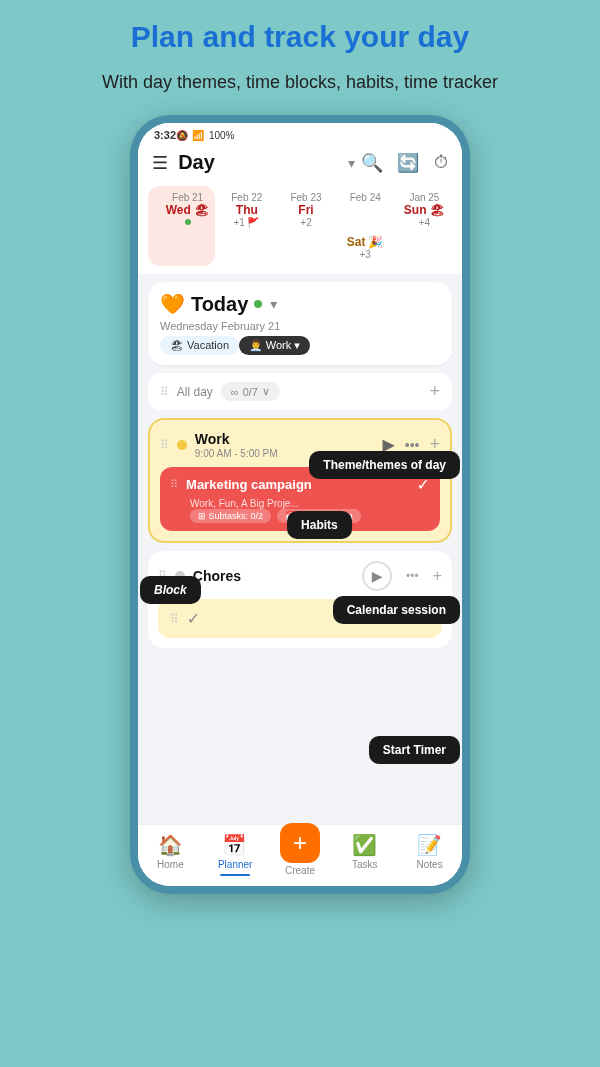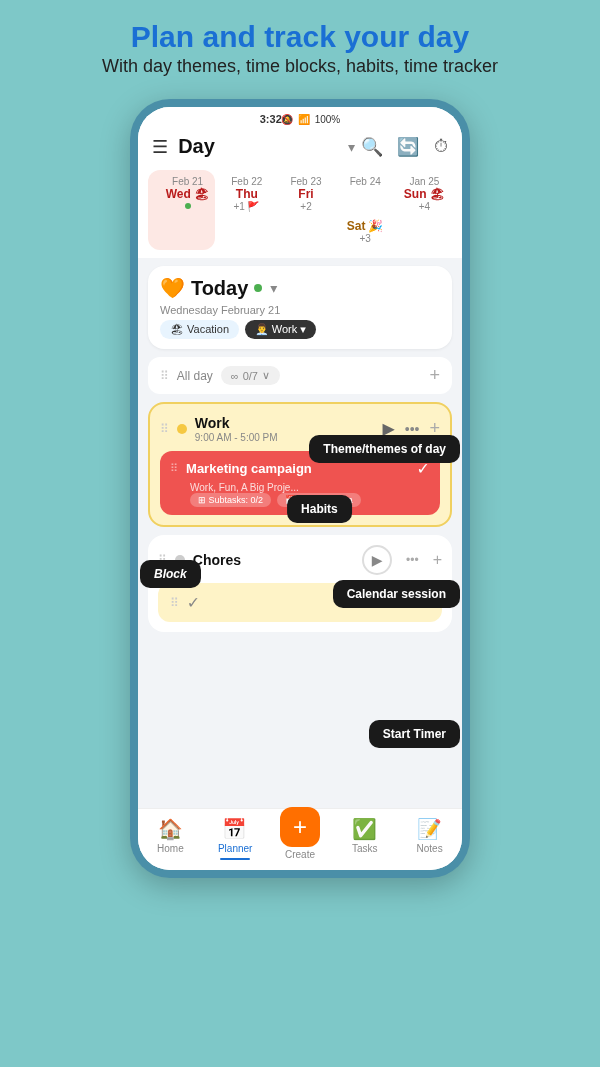--- a/index.html
+++ b/index.html
@@ -12,21 +12,21 @@
       flex-direction: column;
       align-items: center;
       padding: 20px 0 30px;
     }
 
     .page-title {
       font-size: 30px;
       font-weight: 800;
       color: #1a6fd4;
       text-align: right;
-      margin-bottom: 0;
+      margin-bottom: 16px;
       padding: 0 20px;
     }
 
     .page-subtitle {
       font-size: 18px;
       font-weight: 500;
       color: #222;
       text-align: center;
       margin-bottom: 20px;
       line-height: 1.4;
@@ -45,21 +45,21 @@
       background: #fff;
       border-radius: 32px;
       overflow: hidden;
       width: 100%;
     }
 
     
     .status-bar {
       background: #fff;
       display: flex;
-      justify-content: center;
+      justify-content: flex-start;
       align-items: center;
       padding: 6px 16px 4px;
       font-size: 11px;
       color: #333;
     }
     .status-bar .time { font-weight: 600; }
     .status-icons { display: flex; gap: 4px; align-items: center; font-size: 10px; }
 
     
     .app-header {
@@ -123,21 +123,20 @@
       margin-bottom: 4px;
     }
     .today-emoji { font-size: 20px; }
     .today-label { font-size: 20px; font-weight: 700; color: #111; }
     .today-dot { width: 8px; height: 8px; border-radius: 50%; background: #4caf50; }
     .today-chevron { font-size: 14px; color: #888; margin-left: 2px; }
     .today-subline { font-size: 11px; color: #888; margin-bottom: 4px; }
     .today-themes {
       display: flex;
       align-items: center;
-      gap: 6px;
       flex-wrap: wrap;
     }
     .theme-chip {
       background: #e8f4fe;
       border-radius: 20px;
       padding: 3px 10px;
       font-size: 11px;
       color: #333;
       display: flex;
       align-items: center;

